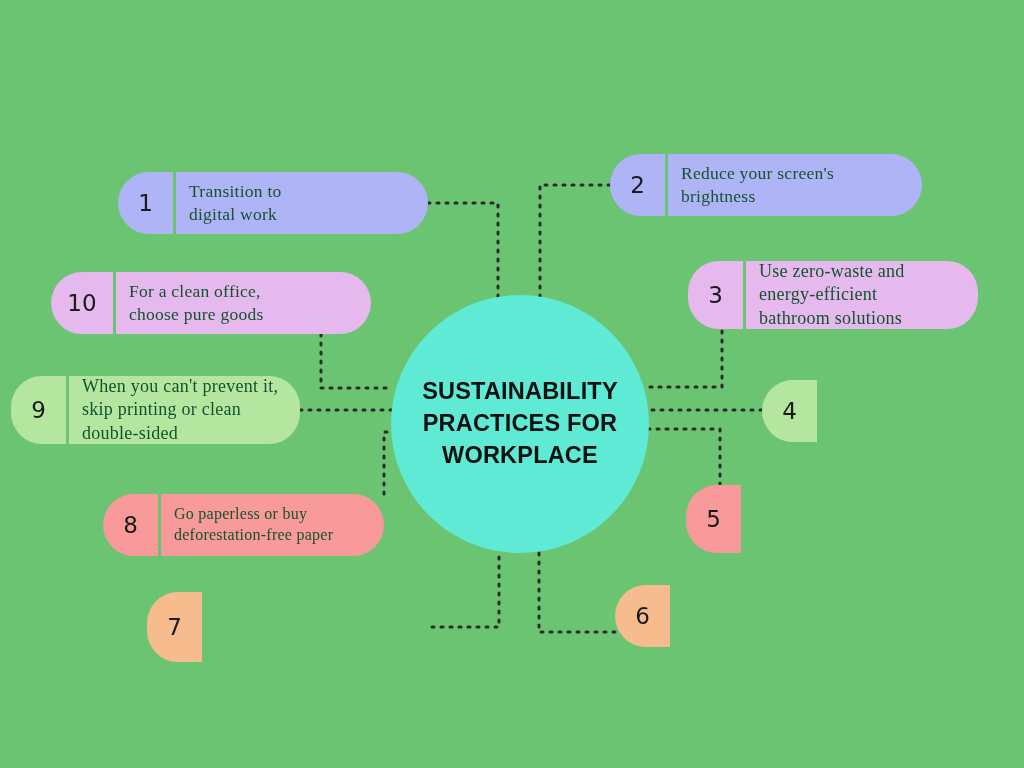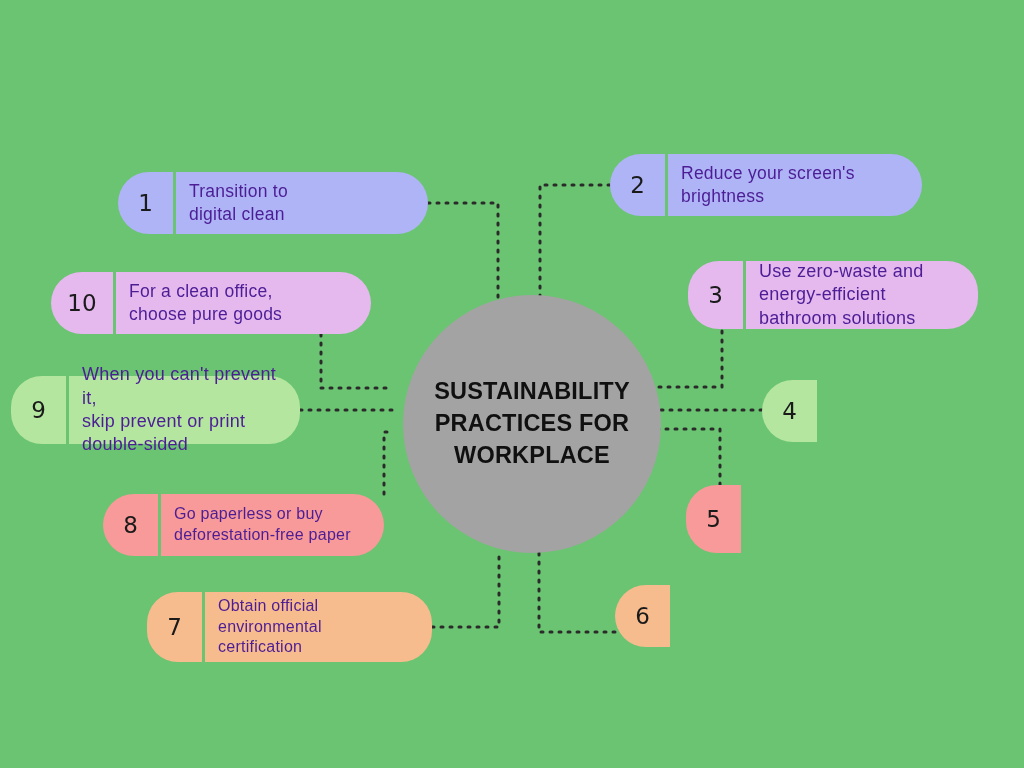--- a/index.html
+++ b/index.html
@@ -25,26 +25,26 @@
     position: absolute;
     left: 0; top: 0;
     width: 1024px;
     height: 768px;
     pointer-events: none;
   }
 
   
   .center-circle {
     position: absolute;
-    left: 403px;
+    left: 391px;
     top: 295px;
     width: 258px;
     height: 258px;
     border-radius: 50%;
-    background: #a3a3a3;
+    background: #5eead4;
     display: flex;
     align-items: center;
     justify-content: center;
     box-sizing: border-box;
     padding: 0 22px;
   }
   .center-circle .center-text {
     text-align: center;
     font-family: "Liberation Sans", sans-serif;
     font-weight: bold;
@@ -76,22 +76,22 @@
   .node .body {
     flex: 1 1 auto;
     border-radius: 0 31px 31px 0;
     display: flex;
     align-items: center;
     box-sizing: border-box;
     padding: 0 16px 0 13px;
     margin-left: 3px;
   }
   .node .body .label {
-    font-family: Liberation Sans, sans-serif;
-    color: #4c1d95;
+    font-family: Liberation Serif, serif;
+    color: #14532d;
     line-height: 1.3;
     letter-spacing: 0.25px;
     white-space: pre-line;
   }
 
   
   .badge-w1 { width: 55px; }
   .badge-w2 { width: 62px; }
 
   
@@ -149,21 +149,21 @@
 PRACTICES FOR
 WORKPLACE</div>
   </div>
 
   <div class="node" id="node-1">
     <div class="badge badge-w1" style="background:#AEB4F5">
       <span>1</span>
     </div>
     <div class="body" style="background:#AEB4F5">
       <span class="label fs-17">Transition to
-digital clean</span>
+digital work</span>
     </div>
   </div>
 
   <div class="node" id="node-2">
     <div class="badge badge-w1" style="background:#AEB4F5">
       <span>2</span>
     </div>
     <div class="body" style="background:#AEB4F5">
       <span class="label fs-17">Reduce your screen's
 brightness</span>
@@ -196,44 +196,39 @@
   <div class="node" id="node-6">
     <div class="badge badge-w1" style="background:#F7BC8E">
       <span>6</span>
     </div>
   </div>
 
   <div class="node tall" id="node-7">
     <div class="badge badge-w1" style="background:#F7BC8E">
       <span>7</span>
     </div>
-    <div class="body" style="background:#F7BC8E">
-      <span class="label fs-16">Obtain official
-environmental
-certification</span>
-    </div>
   </div>
 
   <div class="node" id="node-8">
     <div class="badge badge-w1" style="background:#F79A99">
       <span>8</span>
     </div>
     <div class="body" style="background:#F79A99">
       <span class="label fs-16">Go paperless or buy
 deforestation-free paper</span>
     </div>
   </div>
 
   <div class="node tall" id="node-9">
     <div class="badge badge-w1" style="background:#B4E6A0">
       <span>9</span>
     </div>
     <div class="body" style="background:#B4E6A0">
       <span class="label fs-15">When you can't prevent it,
-skip prevent or print
+skip printing or clean
 double-sided</span>
     </div>
   </div>
 
   <div class="node" id="node-10">
     <div class="badge badge-w2" style="background:#E5B8EE">
       <span>10</span>
     </div>
     <div class="body" style="background:#E5B8EE">
       <span class="label fs-17">For a clean office,

